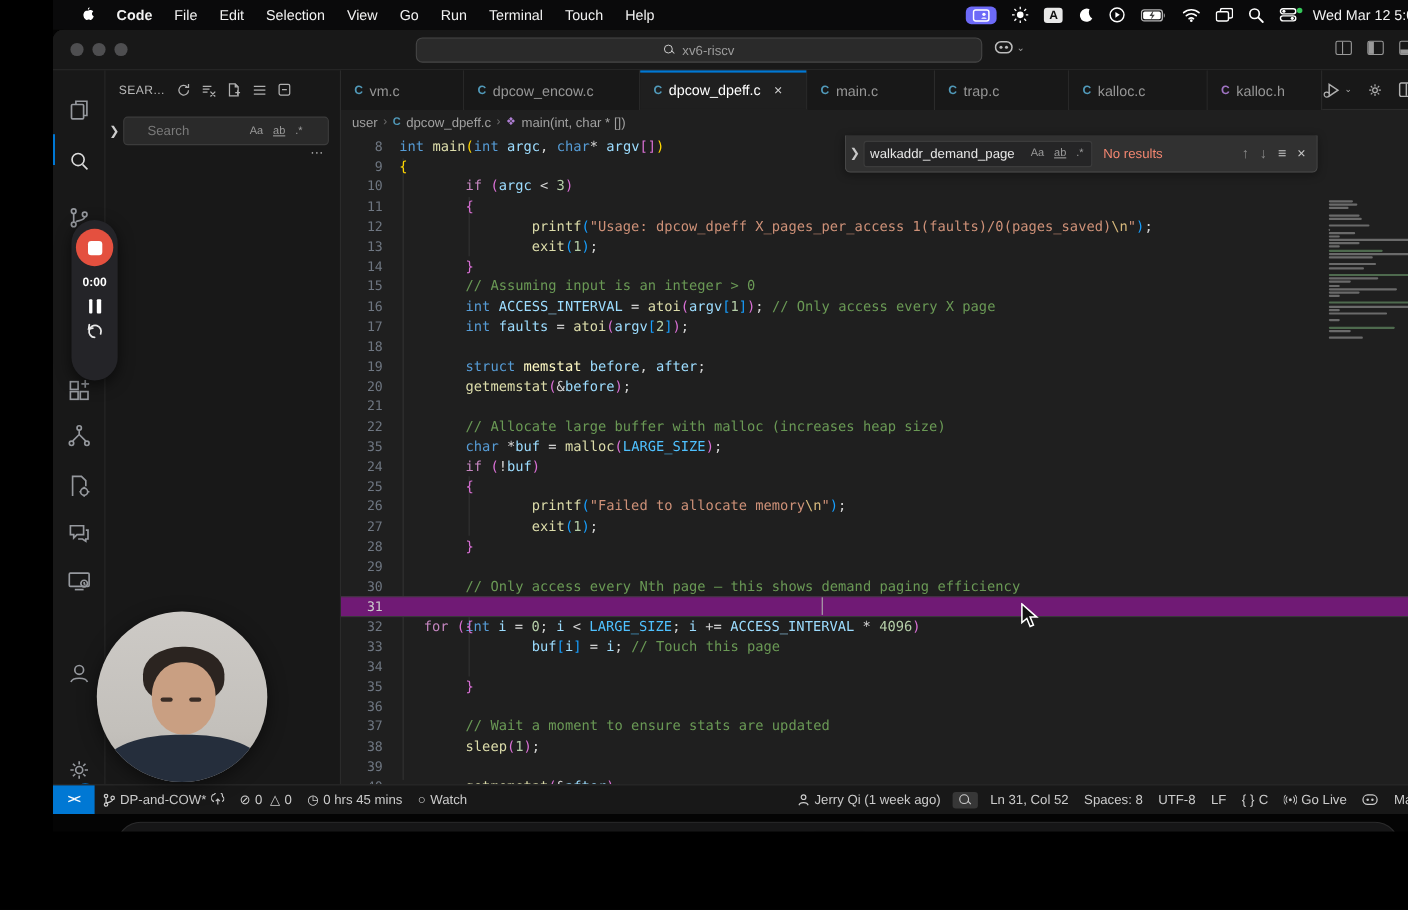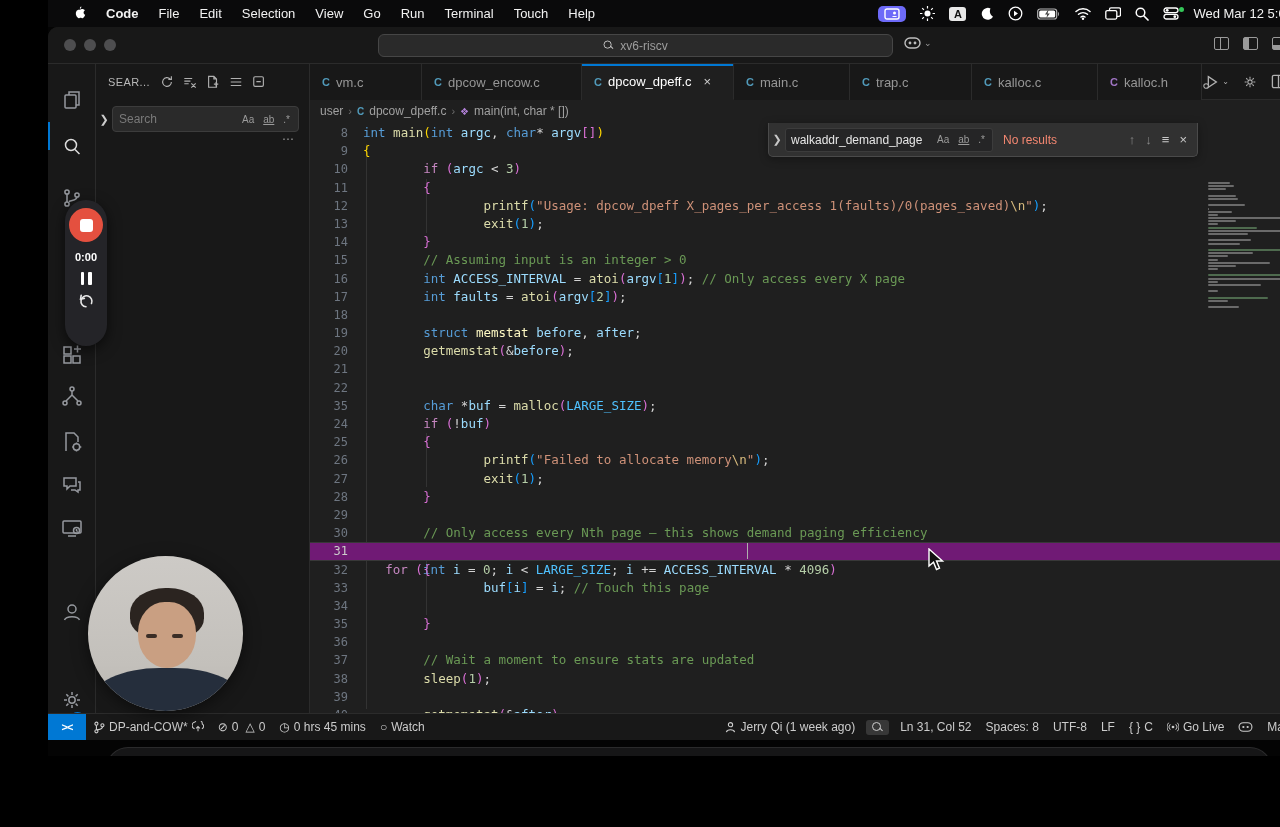--- a/index.html
+++ b/index.html
@@ -55,21 +55,21 @@
   
   .sidebar { position:absolute; left:48px; top:37px; bottom:27px; width:214px; background:#181818;
     border-right:1px solid #2b2b2b; }
   .sb-header { height:36px; display:flex; align-items:center; color:#b8b8b8; font-size:11px; padding-left:12px; gap:10px; }
   .sb-title { letter-spacing:.4px; }
   .sb-actions { display:flex; gap:9px; align-items:center; }
   .sb-actions svg { stroke:#b0b0b0; fill:none; stroke-width:1.3; display:block; }
   .sb-search-row { display:flex; align-items:center; margin-top:6px; }
   .sb-collapse { color:#cccccc; font-size:11px; width:16px; text-align:center; }
   .sb-input { flex:1; margin-right:10px; height:26px; background:#2a2a2a; border:1px solid #3c3c3c;
-    border-radius:4px; display:flex; align-items:center; padding:0 6px; color:#7a7a7a; font-size:12px; }
+    border-radius:4px; display:flex; align-items:center; padding:0 21px; color:#7a7a7a; font-size:12px; }
   .sb-input .ph { flex:1; }
   .toggle-ops { display:flex; gap:5px; color:#9b9b9b; font-size:10px; align-items:center; }
   .toggle-ops .op { padding:1px 2px; border-radius:3px; }
   .toggle-ops .op.u { text-decoration:underline; }
   .sb-more { text-align:right; color:#9b9b9b; padding-right:14px; font-size:12px; letter-spacing:1px; }
 
   
   .editorcol { position:absolute; left:262px; right:0; top:37px; bottom:27px; background:#1f1f1f; }
   .tabsbar { position:absolute; top:0; left:0; right:0; height:36px; background:#181818;
     border-bottom:1px solid #2b2b2b; display:flex; }
@@ -479,21 +479,21 @@
             <div class="cl"><span class="ln">12</span><span class="ct"><span>                </span><span class="fn">printf</span><span class="b3">(</span><span class="str">"Usage: dpcow_dpeff X_pages_per_access 1(faults)/0(pages_saved)</span><span class="esc">\n</span><span class="str">"</span><span class="b3">)</span><span>;</span></span></div>
             <div class="cl"><span class="ln">13</span><span class="ct"><span>                </span><span class="fn">exit</span><span class="b3">(</span><span class="num">1</span><span class="b3">)</span><span>;</span></span></div>
             <div class="cl"><span class="ln">14</span><span class="ct"><span>        </span><span class="b2">}</span></span></div>
             <div class="cl"><span class="ln">15</span><span class="ct"><span>        </span><span class="cmt">// Assuming input is an integer &gt; 0</span></span></div>
             <div class="cl"><span class="ln">16</span><span class="ct"><span>        </span><span class="kw">int </span><span class="var">ACCESS_INTERVAL</span><span> = </span><span class="fn">atoi</span><span class="b2">(</span><span class="var">argv</span><span class="b3">[</span><span class="num">1</span><span class="b3">]</span><span class="b2">)</span><span>; </span><span class="cmt">// Only access every X page</span></span></div>
             <div class="cl"><span class="ln">17</span><span class="ct"><span>        </span><span class="kw">int </span><span class="var">faults</span><span> = </span><span class="fn">atoi</span><span class="b2">(</span><span class="var">argv</span><span class="b3">[</span><span class="num">2</span><span class="b3">]</span><span class="b2">)</span><span>;</span></span></div>
             <div class="cl"><span class="ln">18</span><span class="ct"></span></div>
             <div class="cl"><span class="ln">19</span><span class="ct"><span>        </span><span class="kw">struct </span><span class="typ">memstat</span><span> </span><span class="var">before</span><span>, </span><span class="var">after</span><span>;</span></span></div>
             <div class="cl"><span class="ln">20</span><span class="ct"><span>        </span><span class="fn">getmemstat</span><span class="b2">(</span><span>&amp;</span><span class="var">before</span><span class="b2">)</span><span>;</span></span></div>
             <div class="cl"><span class="ln">21</span><span class="ct"></span></div>
-            <div class="cl"><span class="ln">22</span><span class="ct"><span>        </span></span></div>
+            <div class="cl"><span class="ln">22</span><span class="ct"><span>        </span><span class="cmt">// Allocate large buffer with malloc (increases heap size)</span></span></div>
             <div class="cl"><span class="ln">35</span><span class="ct"><span>        </span><span class="kw">char </span><span>*</span><span class="var">buf</span><span> = </span><span class="fn">malloc</span><span class="b2">(</span><span class="mac">LARGE_SIZE</span><span class="b2">)</span><span>;</span></span></div>
             <div class="cl"><span class="ln">24</span><span class="ct"><span>        </span><span class="ctrl">if </span><span class="b2">(</span><span>!</span><span class="var">buf</span><span class="b2">)</span></span></div>
             <div class="cl"><span class="ln">25</span><span class="ct"><span>        </span><span class="b2">{</span></span></div>
             <div class="cl"><span class="ln">26</span><span class="ct"><span>                </span><span class="fn">printf</span><span class="b3">(</span><span class="str">"Failed to allocate memory</span><span class="esc">\n</span><span class="str">"</span><span class="b3">)</span><span>;</span></span></div>
             <div class="cl"><span class="ln">27</span><span class="ct"><span>                </span><span class="fn">exit</span><span class="b3">(</span><span class="num">1</span><span class="b3">)</span><span>;</span></span></div>
             <div class="cl"><span class="ln">28</span><span class="ct"><span>        </span><span class="b2">}</span></span></div>
             <div class="cl"><span class="ln">29</span><span class="ct"></span></div>
             <div class="cl"><span class="ln">30</span><span class="ct"><span>        </span><span class="cmt">// Only access every Nth page – this shows demand paging efficiency</span></span></div>
             <div class="cl hl"><span class="ln">31</span><span class="ct"><span>        </span><span class="ctrl">for </span><span class="b2">(</span><span class="kw">int </span><span class="var">i</span><span> = </span><span class="num">0</span><span>; </span><span class="var">i</span><span> &lt; </span><span class="mac">LARGE_SIZE</span><span>; </span><span class="var">i</span><span> += </span><span class="var">ACCESS_INTERVAL</span><span> * </span><span class="num">4096</span><span class="b2">)</span></span><span class="caret" style="left: 436.52px;"></span></div>
             <div class="cl"><span class="ln">32</span><span class="ct"><span>        </span><span class="b2">{</span></span></div>

